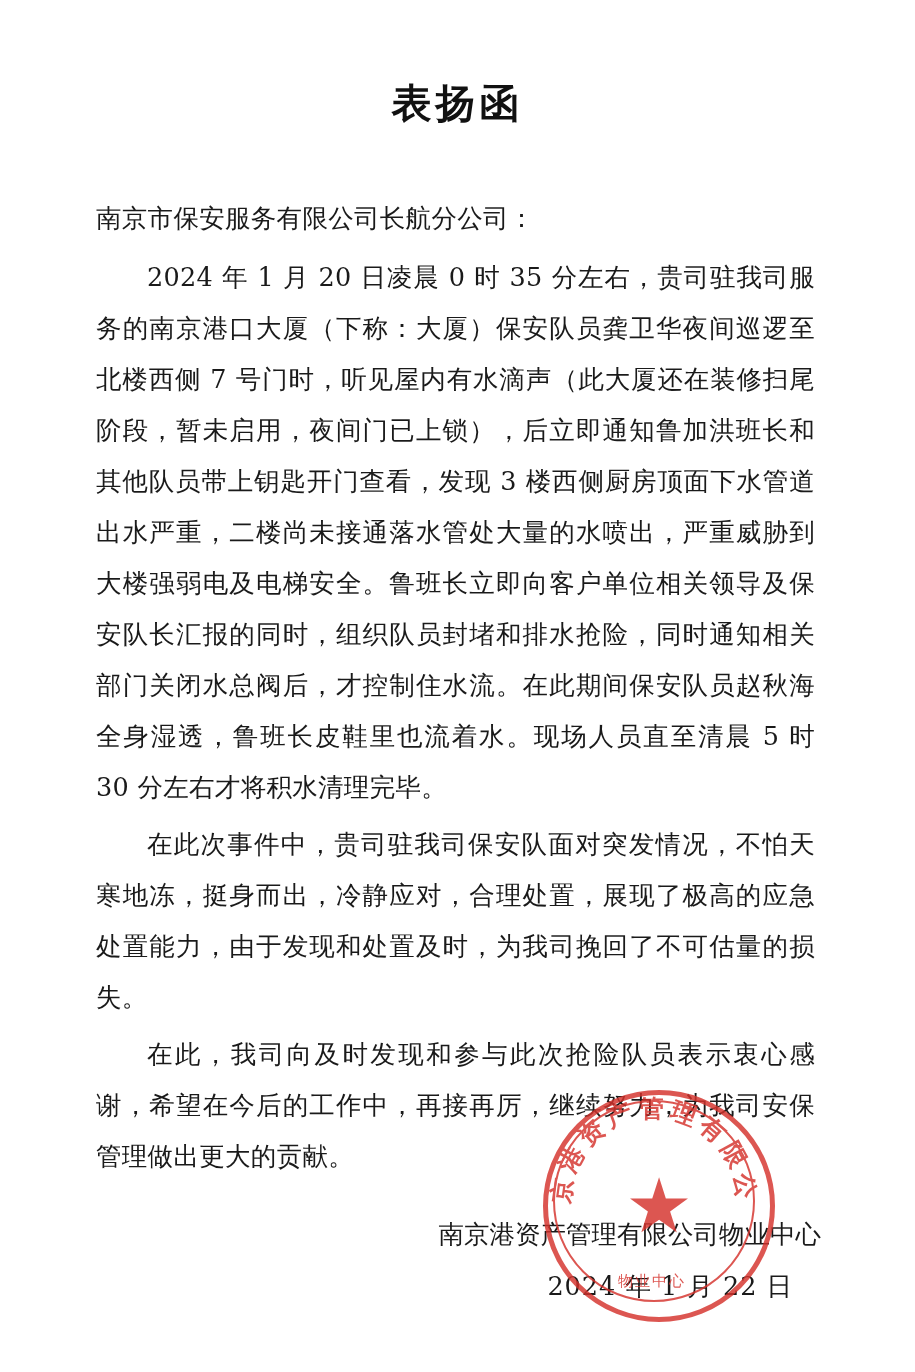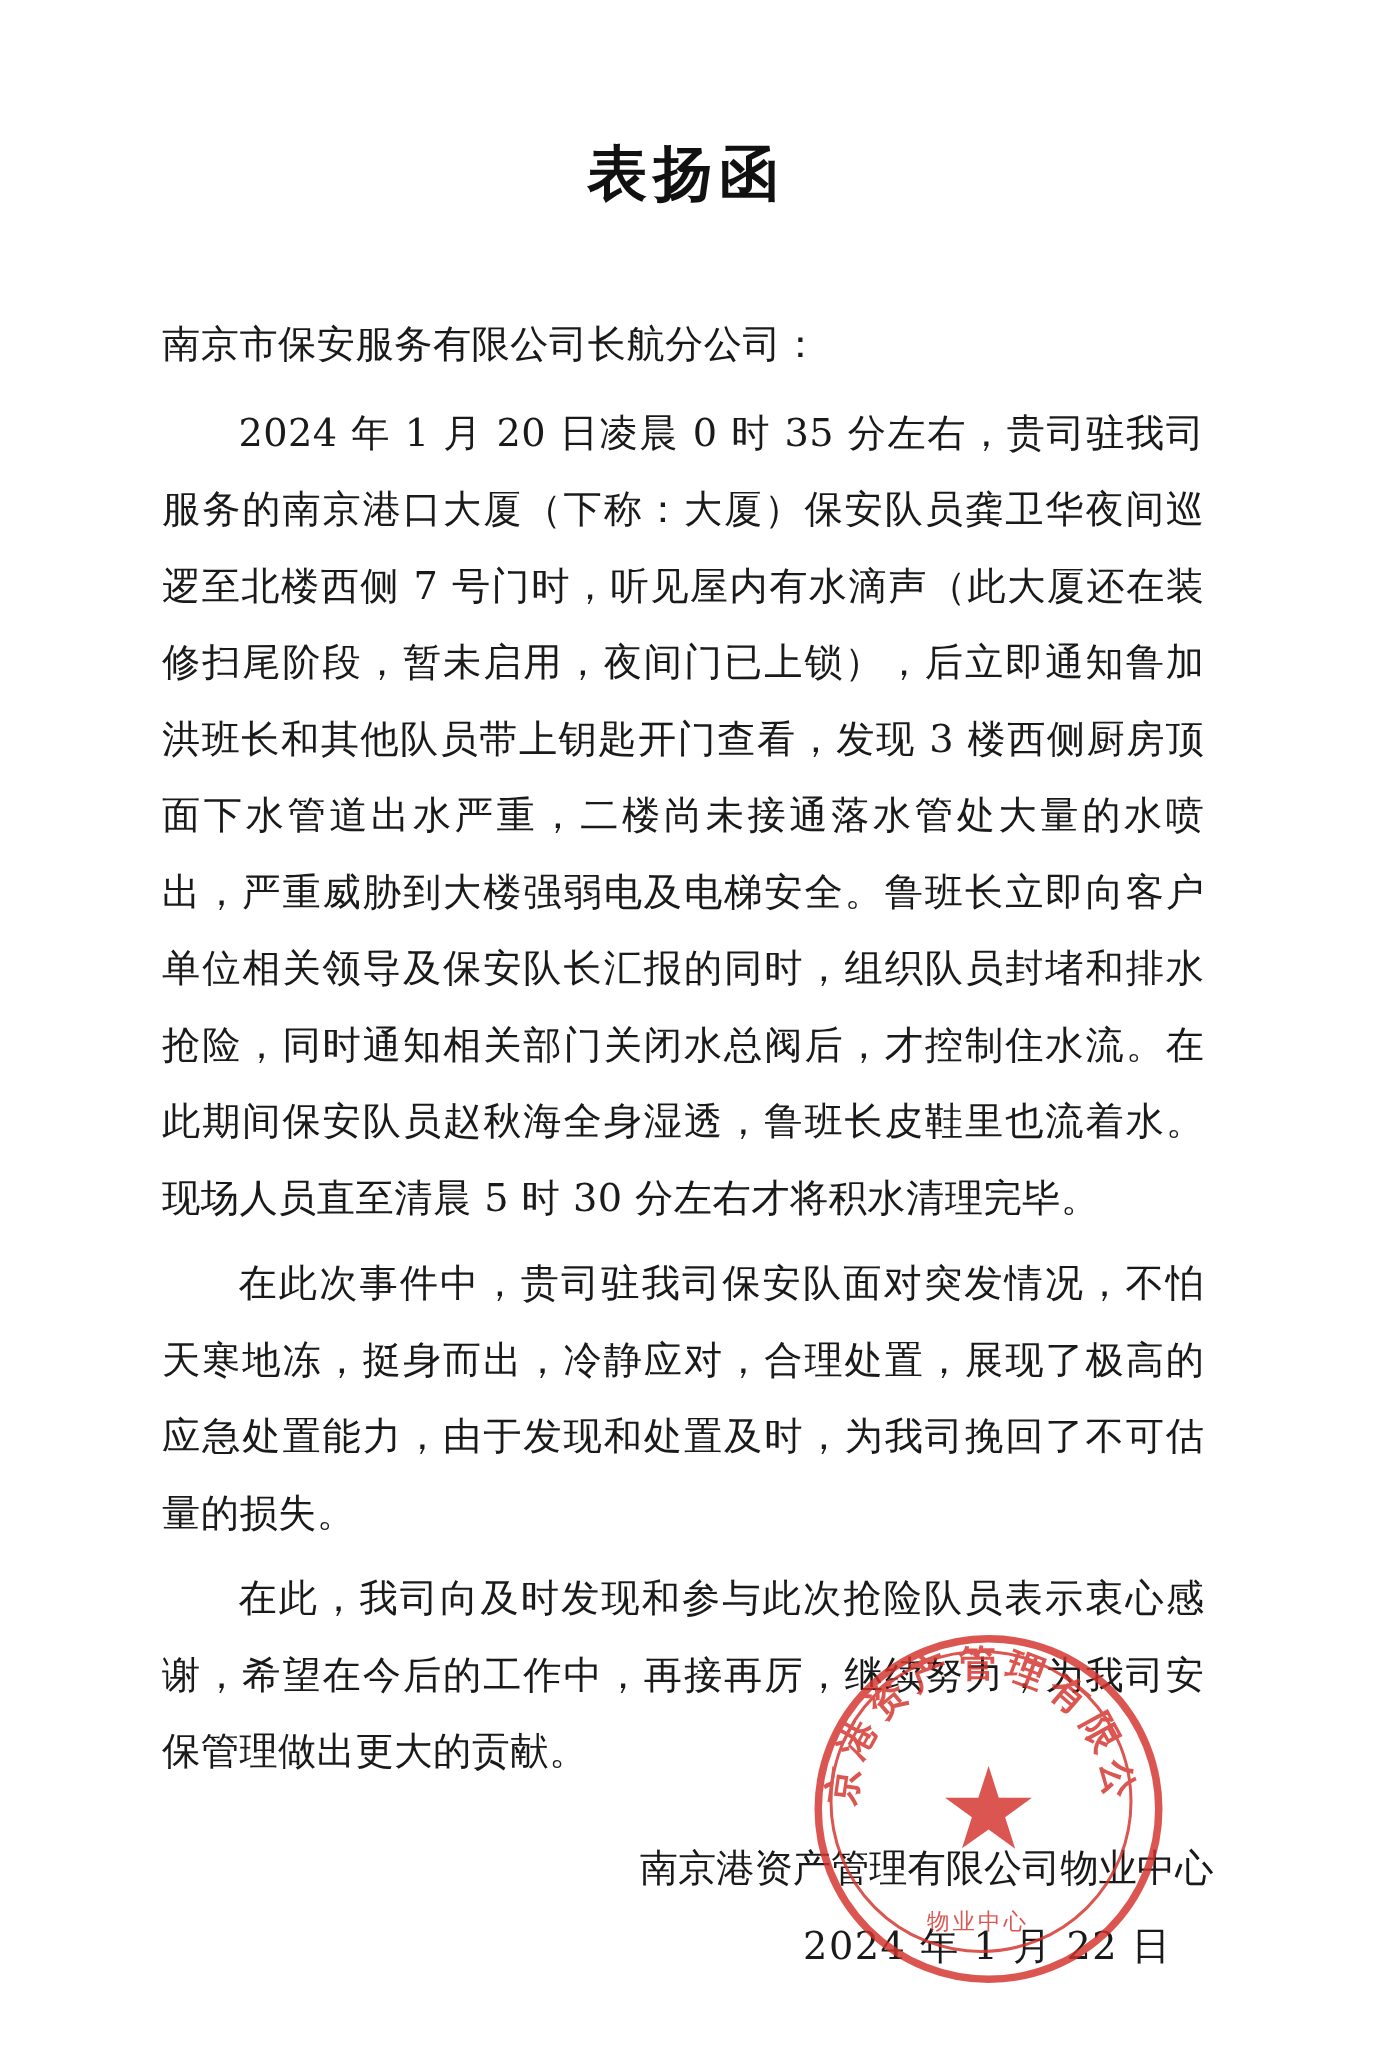--- a/index.html
+++ b/index.html
@@ -11,21 +11,21 @@
     width: 915px;
     height: 1372px;
     position: relative;
     overflow: hidden;
     font-family: "DejaVu Serif", "Liberation Serif", serif;
     color: #1b1b1b;
   }
   .page {
     position: absolute;
     inset: 0;
-    padding: 16px;
+    padding: 4px;
   }
   .doc-title {
     text-align: center;
     font-size: 40px;
     font-weight: 700;
     letter-spacing: 4px;
     margin: 72px 0 0 0;
     font-family: "DejaVu Serif", "Liberation Serif", serif;
     color: #111;
   }

